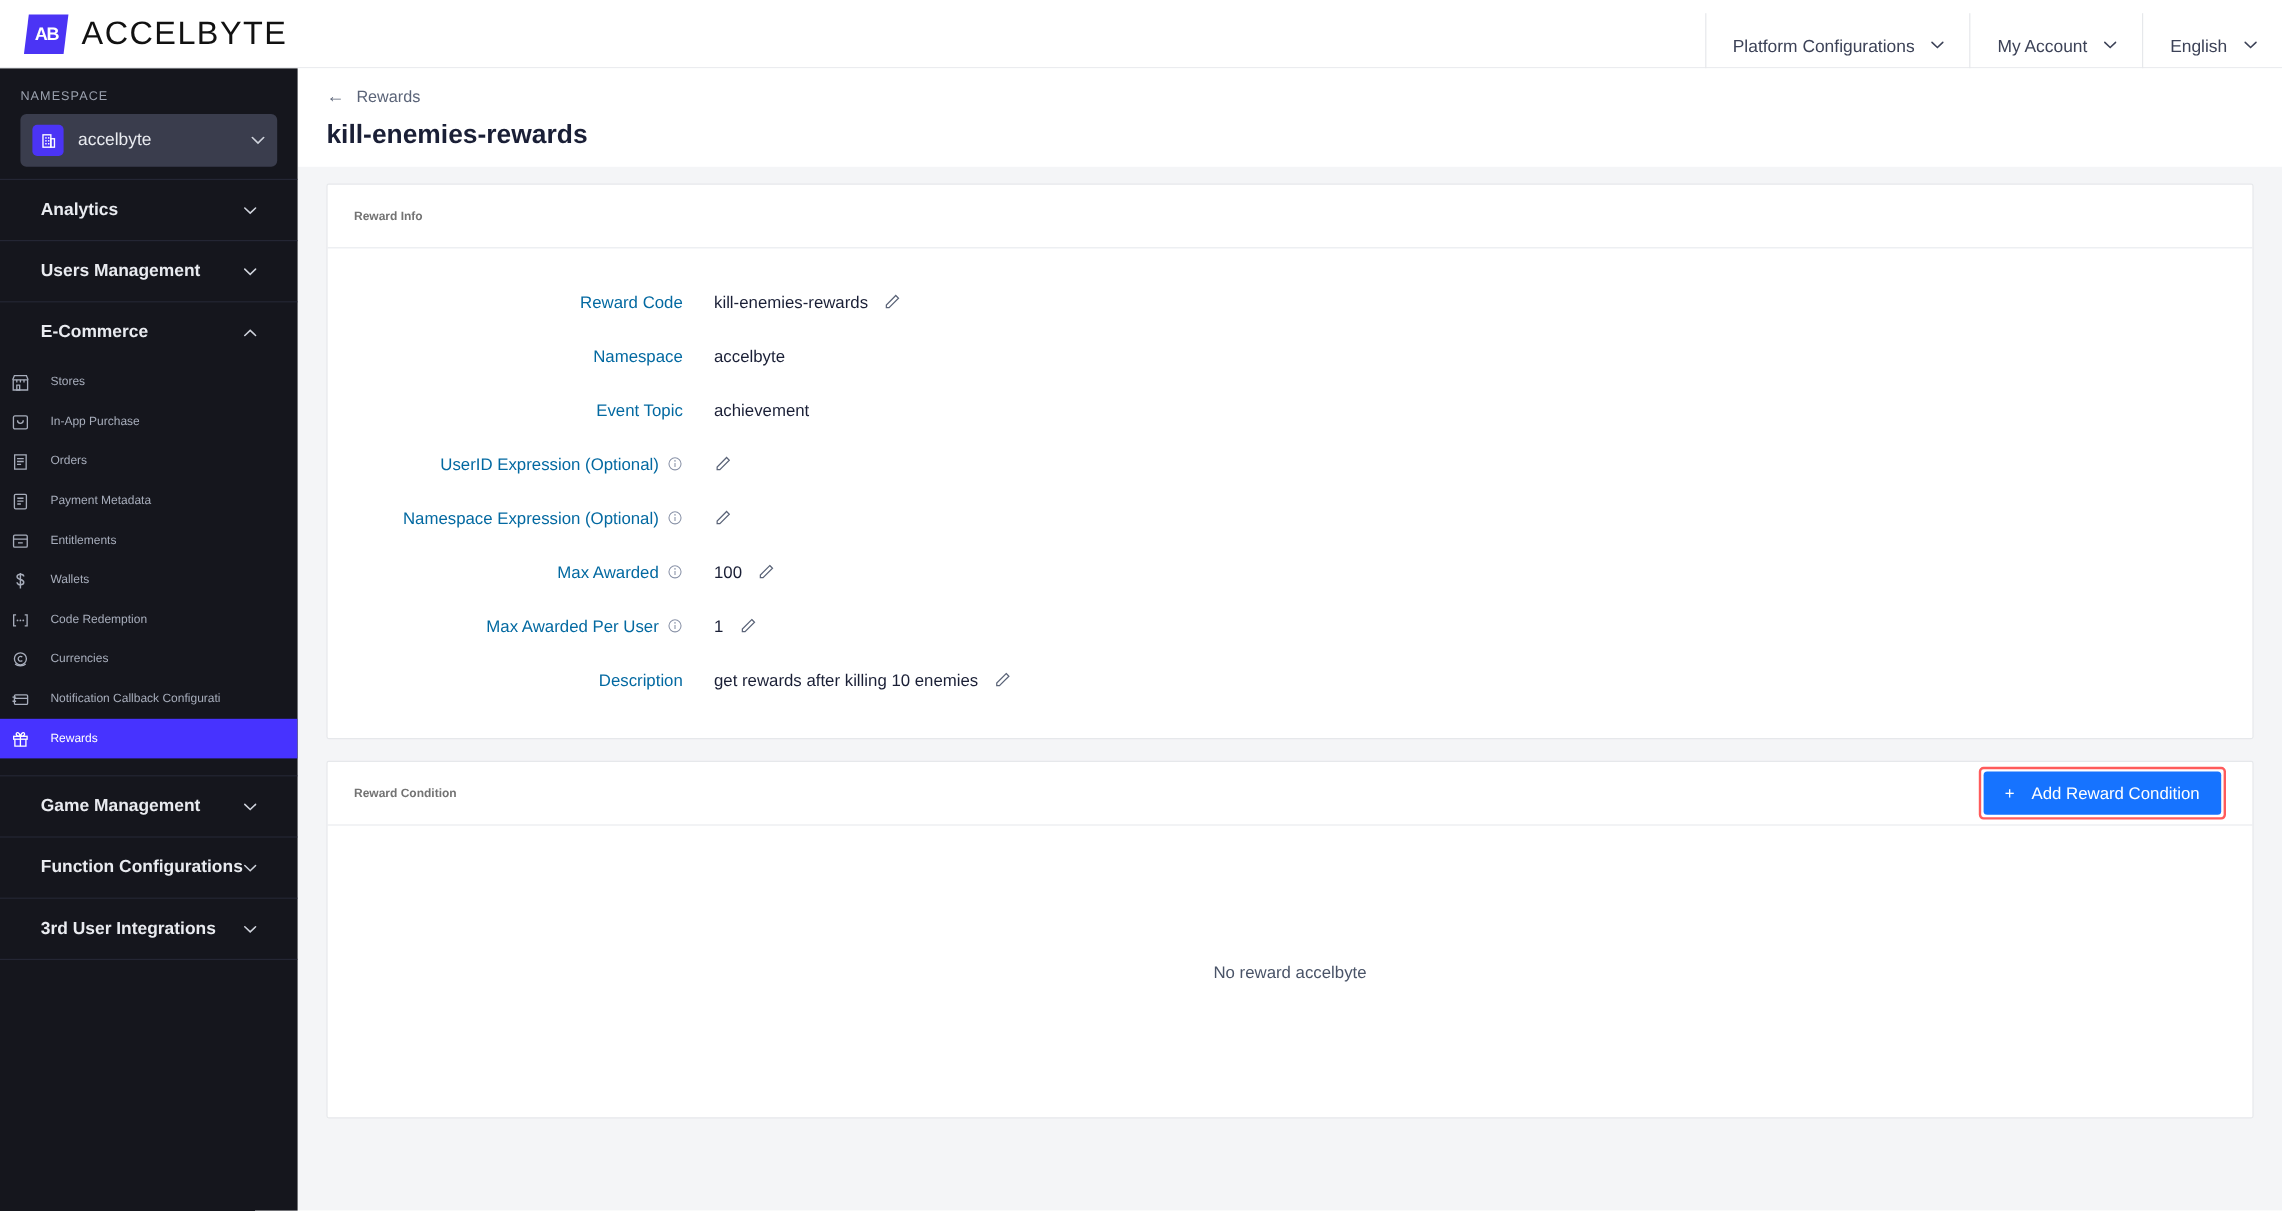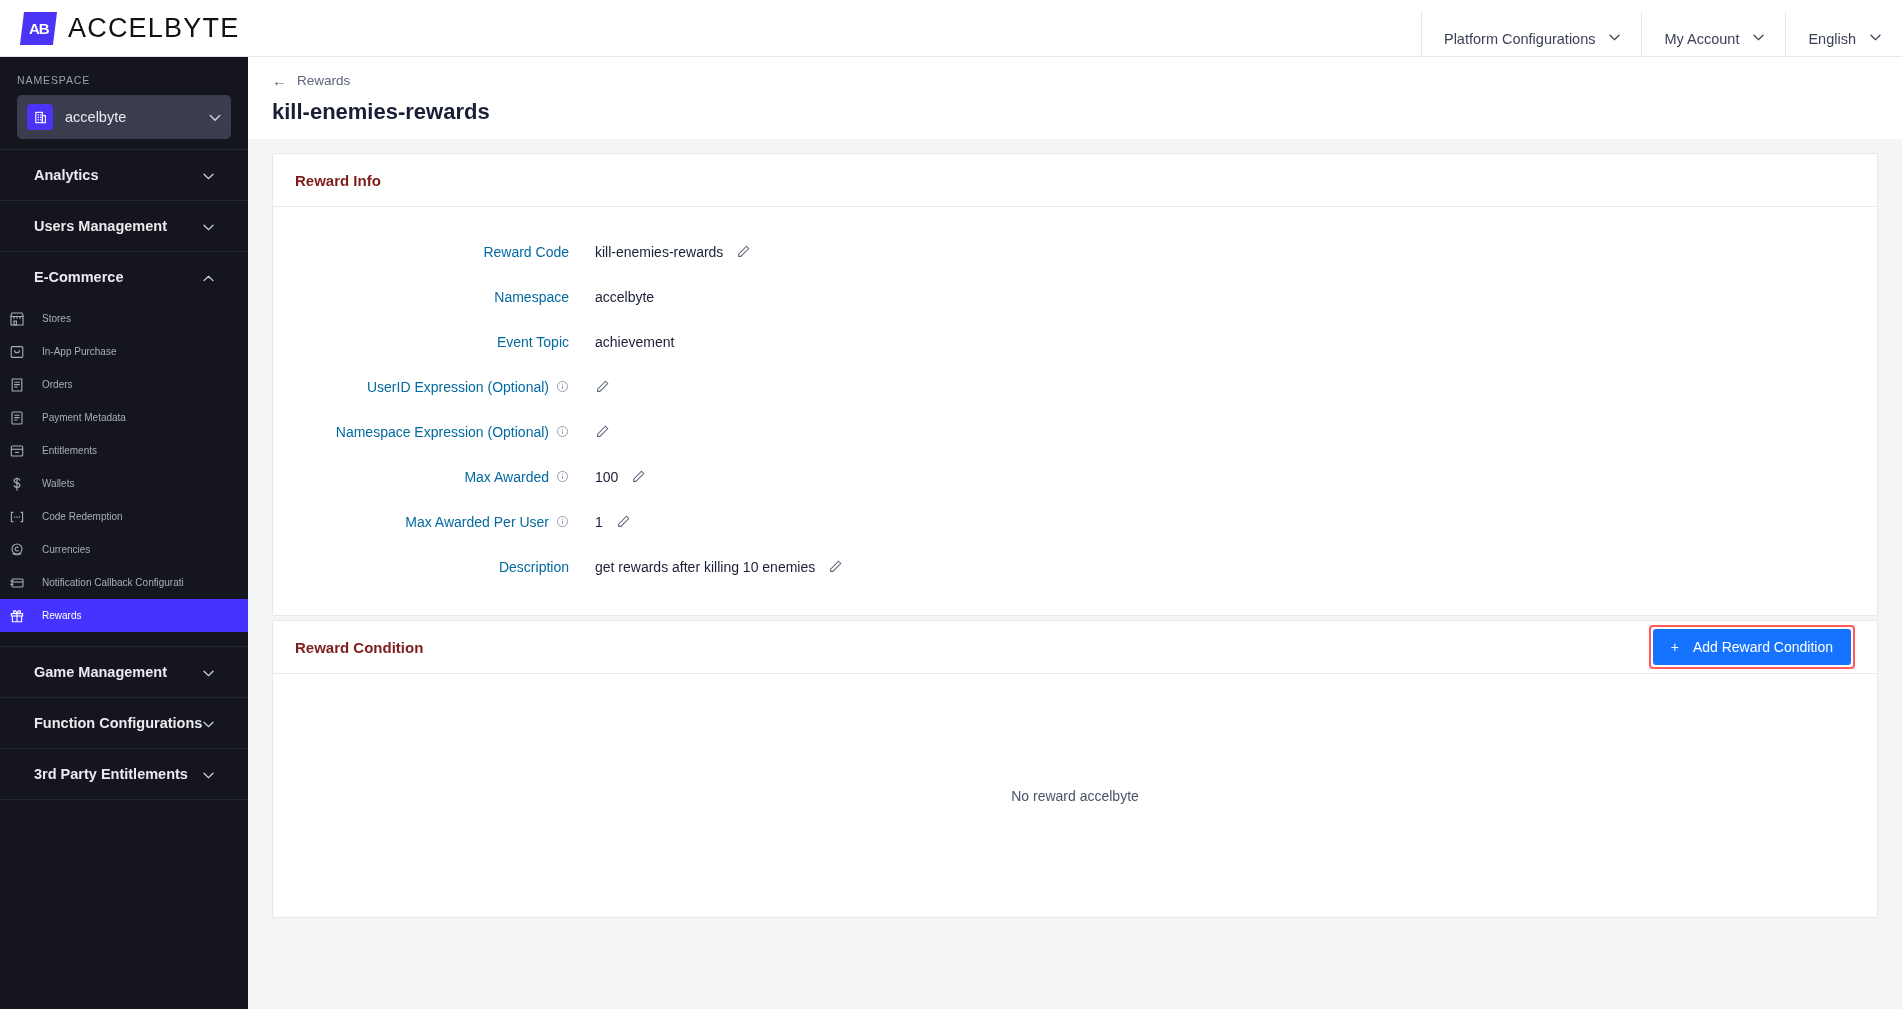--- a/index.html
+++ b/index.html
@@ -82,26 +82,26 @@
   
   .main { flex: 1; min-width: 0; background: #ffffff; display: flex; flex-direction: column; overflow: hidden; }
   .page-head { padding: 16px 0 14px 24px; background: #ffffff; }
   .crumb { display: flex; align-items: center; gap: 10px; font-size: 13.5px; color: #5b6478; cursor: pointer; }
   .crumb .arrow { font-size: 15px; line-height: 1; }
   .page-title { margin-top: 11px; font-size: 22px; font-weight: 700; color: #1a1f36; }
 
   .content { flex: 1; background: #f4f5f7; padding: 14px 24px 0 24px; overflow: hidden; }
 
   .card { background: #ffffff; border: 1px solid #e6e8eb; border-radius: 2px; }
-  .card + .card { margin-top: 4px; }
+  .card + .card { margin-top: 18px; }
   .card-head {
     height: 53px; display: flex; align-items: center; justify-content: space-between;
     padding: 0 22px; border-bottom: 1px solid #e9ebef;
   }
-  .card-title { font-size: 15px; font-weight: 700; color: #7f1d1d; }
+  .card-title { font-size: 10px; font-weight: 700; color: #737373; }
   .card-body { padding: 22px 22px 26px 22px; }
 
   .frow { display: flex; align-items: center; min-height: 45px; }
   .flabel {
     width: 300px; min-width: 300px; text-align: right; padding-right: 26px;
     font-size: 14px; color: #0369a1; display: flex; align-items: center; justify-content: flex-end; gap: 7px;
   }
   .fvalue { font-size: 14px; color: #1a1f36; display: flex; align-items: center; gap: 13px; }
   .info-ic { color: #8a93a8; display: inline-flex; }
   .pencil { color: #5b6478; cursor: pointer; display: inline-flex; }
@@ -341,21 +341,21 @@
         <div class="sec-head">
           <span class="sec-title">Function Configurations</span>
           <span class="sec-caret"><svg width="11" height="7" viewBox="0 0 11 7">
                 <path d="M1 1.3L5.5 5.6 10 1.3" stroke="#cfd3dc" stroke-width="1.3" fill="none" stroke-linecap="round"></path>
               </svg></span>
         </div>
       </div>
 
       <div class="sec">
         <div class="sec-head">
-          <span class="sec-title">3rd Party Entitlements</span>
+          <span class="sec-title">3rd User Integrations</span>
           <span class="sec-caret"><svg width="11" height="7" viewBox="0 0 11 7">
                 <path d="M1 1.3L5.5 5.6 10 1.3" stroke="#cfd3dc" stroke-width="1.3" fill="none" stroke-linecap="round"></path>
               </svg></span>
         </div>
       </div>
 
       <div class="sec" style="height:40px;"></div>
 
     </div>
 

